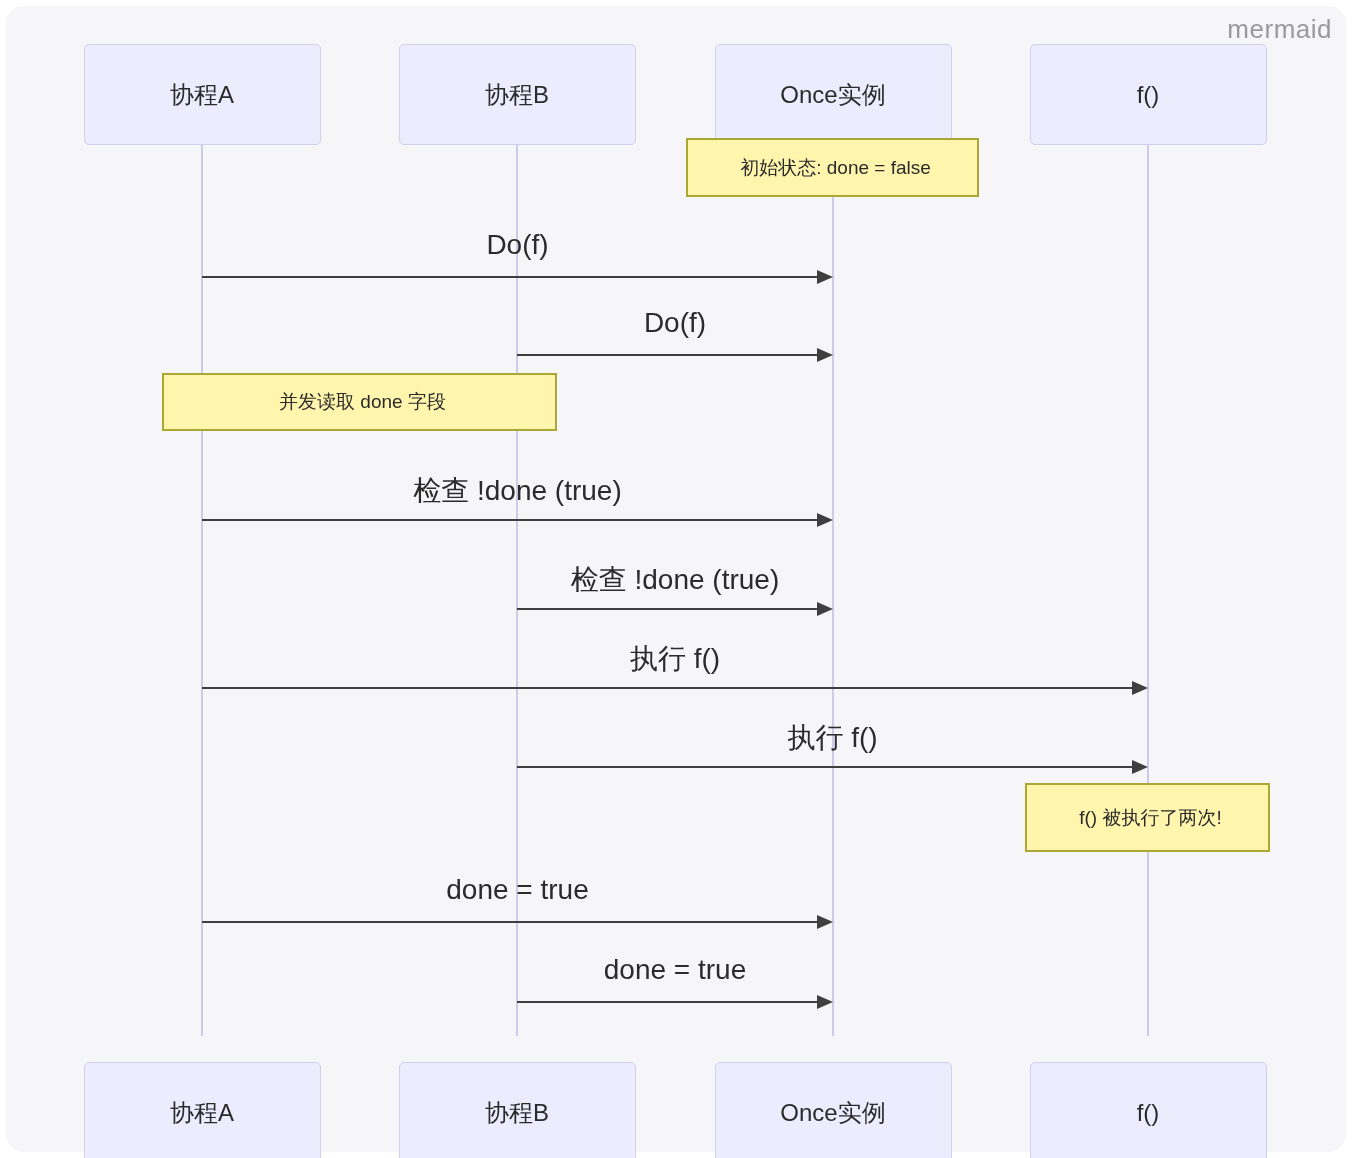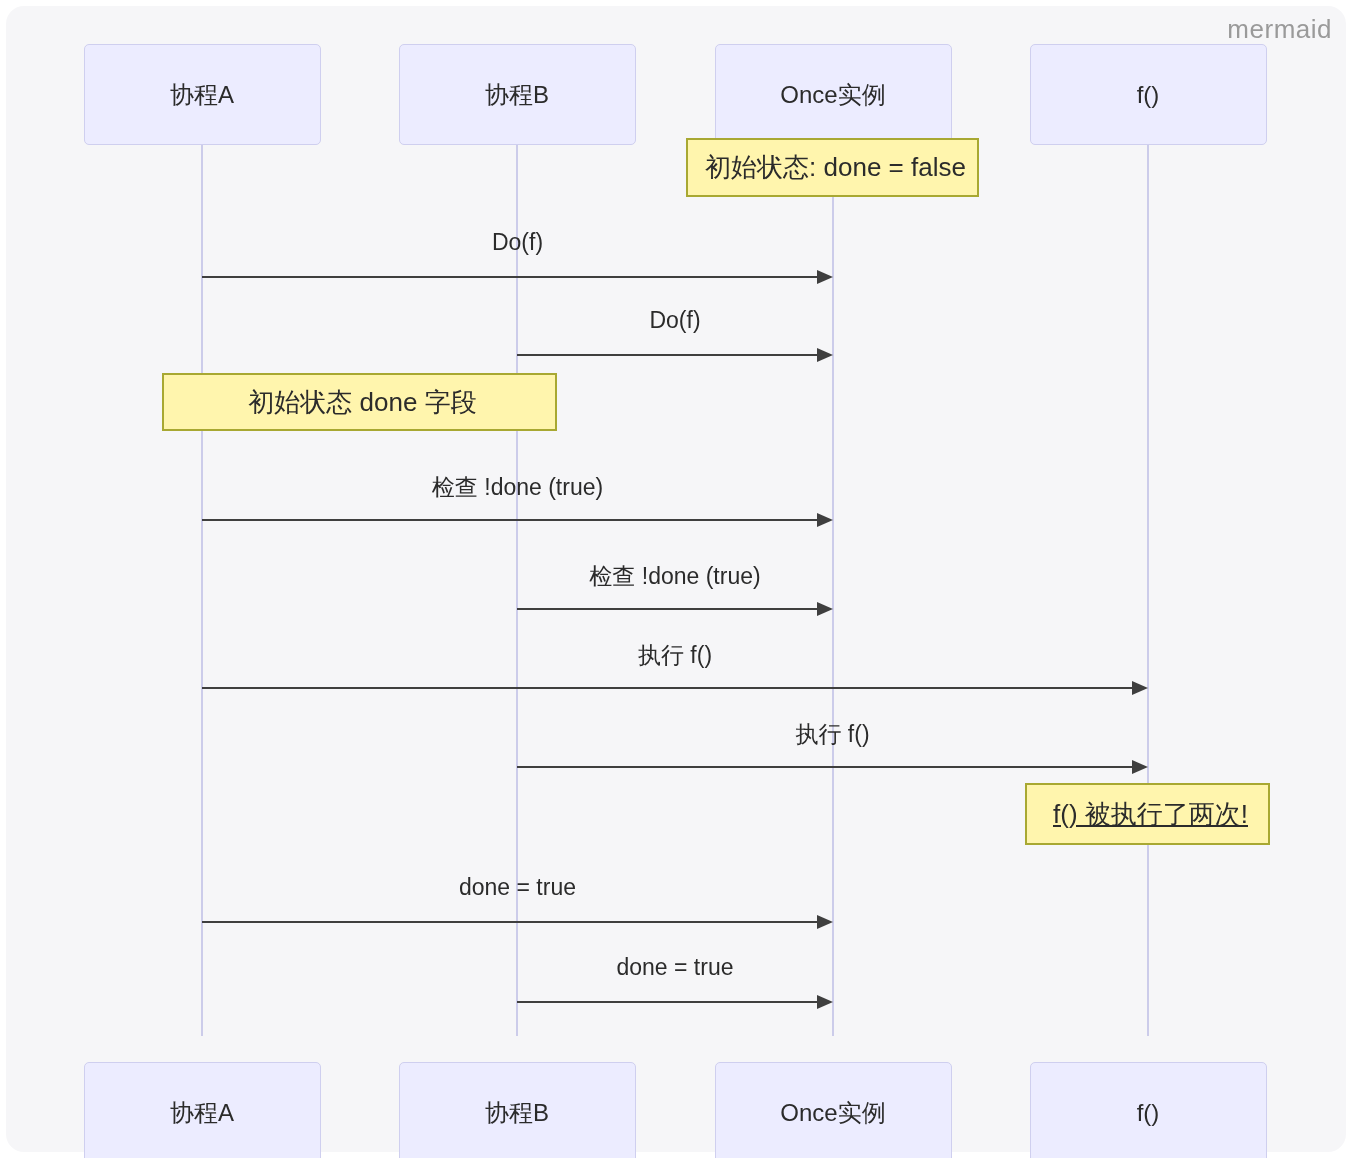--- a/index.html
+++ b/index.html
@@ -32,29 +32,29 @@
     background:var(--arrow,#3f3f3f);
   }
   .msg-head{
     position:absolute;width:0;height:0;
     border-top:7px solid transparent;
     border-bottom:7px solid transparent;
     border-left:16px solid var(--arrow,#3f3f3f);
   }
   .msg-label{
     position:absolute;transform:translateX(-50%);
-    font-size:23px;color:var(--text,#2b2b2b);
+    font-size:28px;color:var(--text,#2b2b2b);
     white-space:nowrap;text-align:center;
   }
   .note{
     position:absolute;
     background:var(--note-bg,#fff5ad);
     border:2px solid var(--note-border,#a8a832);
     display:flex;align-items:center;justify-content:center;
-    font-size:26px;color:var(--text,#2b2b2b);
+    font-size:19px;color:var(--text,#2b2b2b);
     box-sizing:border-box;white-space:nowrap;padding-left:6px;
   }
   .watermark{
     position:absolute;top:14px;right:20px;
     font-size:26px;color:var(--watermark,#9a9a9a);
     letter-spacing:0.5px;
   }
 </style>
 </head>
 <body>
@@ -92,15 +92,15 @@
     <div class="msg-line" style="left: 517px; top: 766px; width: 619px;"></div>
     <div class="msg-head" style="left: 1132px; top: 760px;"></div>
     <div class="msg-label" style="left: 832.5px; top: 719px;">执行 f()</div>
     <div class="msg-line" style="left: 202px; top: 921px; width: 619px;"></div>
     <div class="msg-head" style="left: 817px; top: 915px;"></div>
     <div class="msg-label" style="left: 517.5px; top: 874px;">done = true</div>
     <div class="msg-line" style="left: 517px; top: 1001px; width: 304px;"></div>
     <div class="msg-head" style="left: 817px; top: 995px;"></div>
     <div class="msg-label" style="left: 675px; top: 954px;">done = true</div>
     <div class="note" style="left: 686px; top: 138px; width: 293px; height: 59px;">初始状态: done = false</div>
-    <div class="note" style="left: 162px; top: 373px; width: 395px; height: 58px;">初始状态 done 字段</div>
-    <div class="note" style="left: 1025px; top: 783px; width: 245px; height: 62px; text-decoration: underline;">f() 被执行了两次!</div>
+    <div class="note" style="left: 162px; top: 373px; width: 395px; height: 58px;">并发读取 done 字段</div>
+    <div class="note" style="left: 1025px; top: 783px; width: 245px; height: 69px;">f() 被执行了两次!</div>
   </div>
 
 </body></html>

